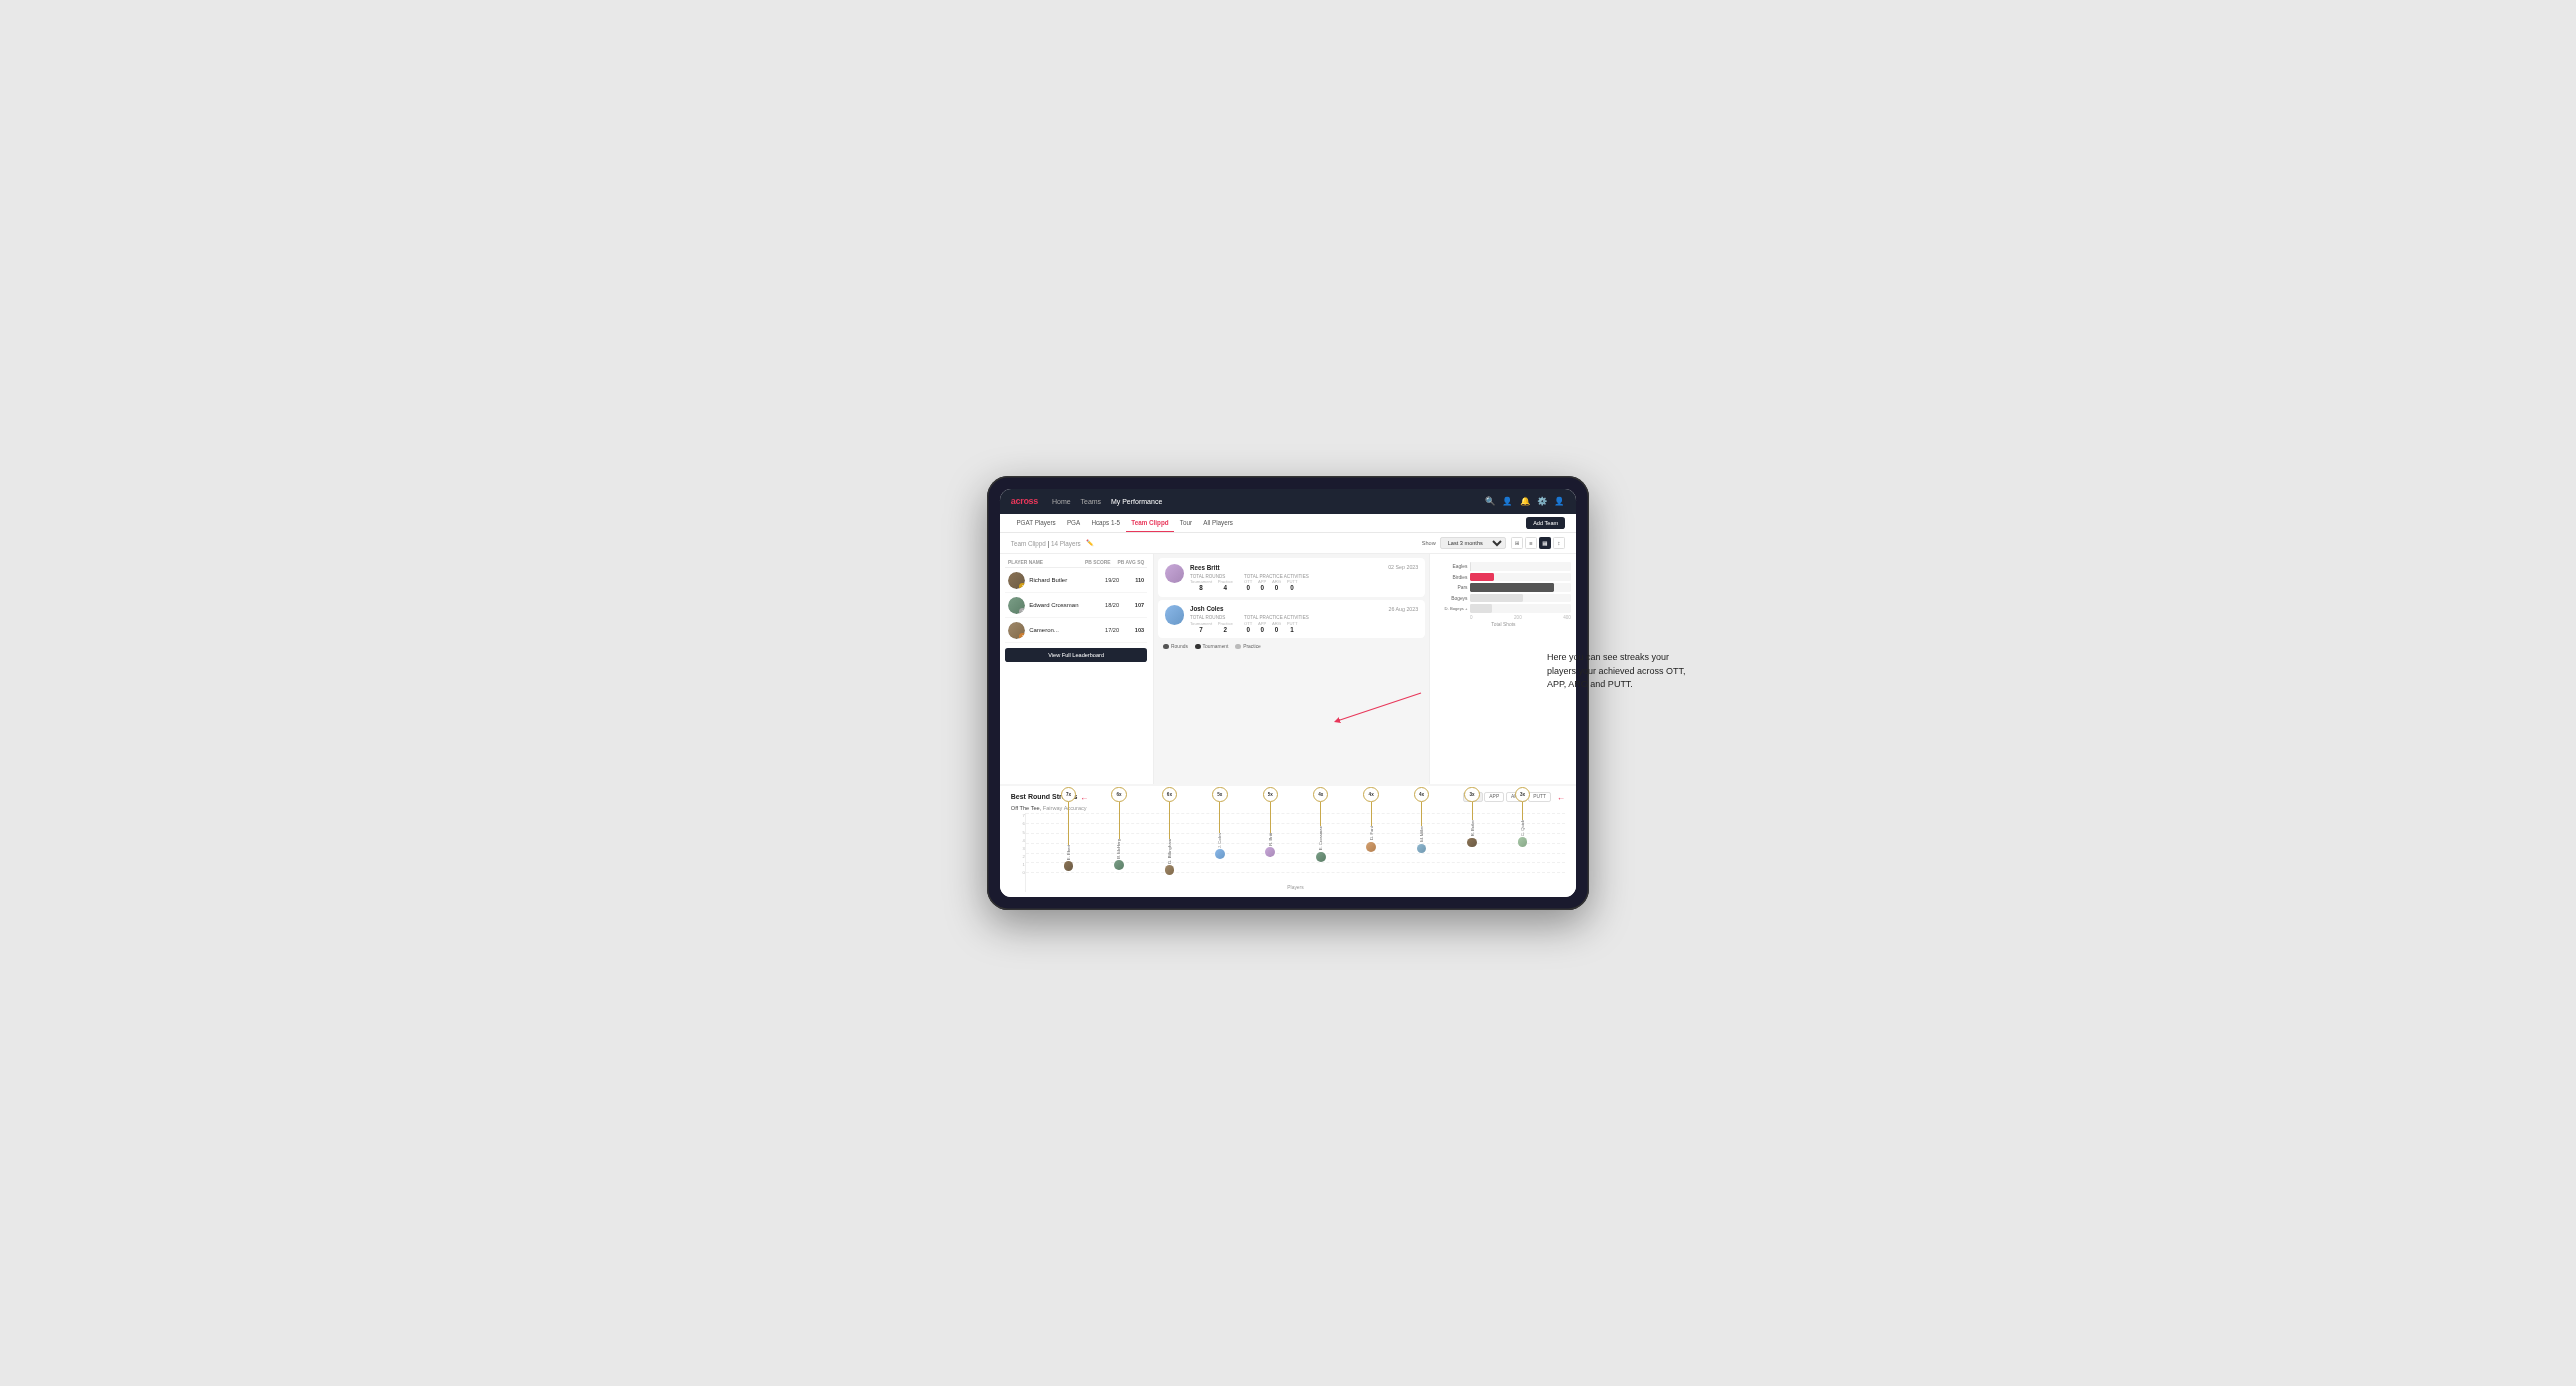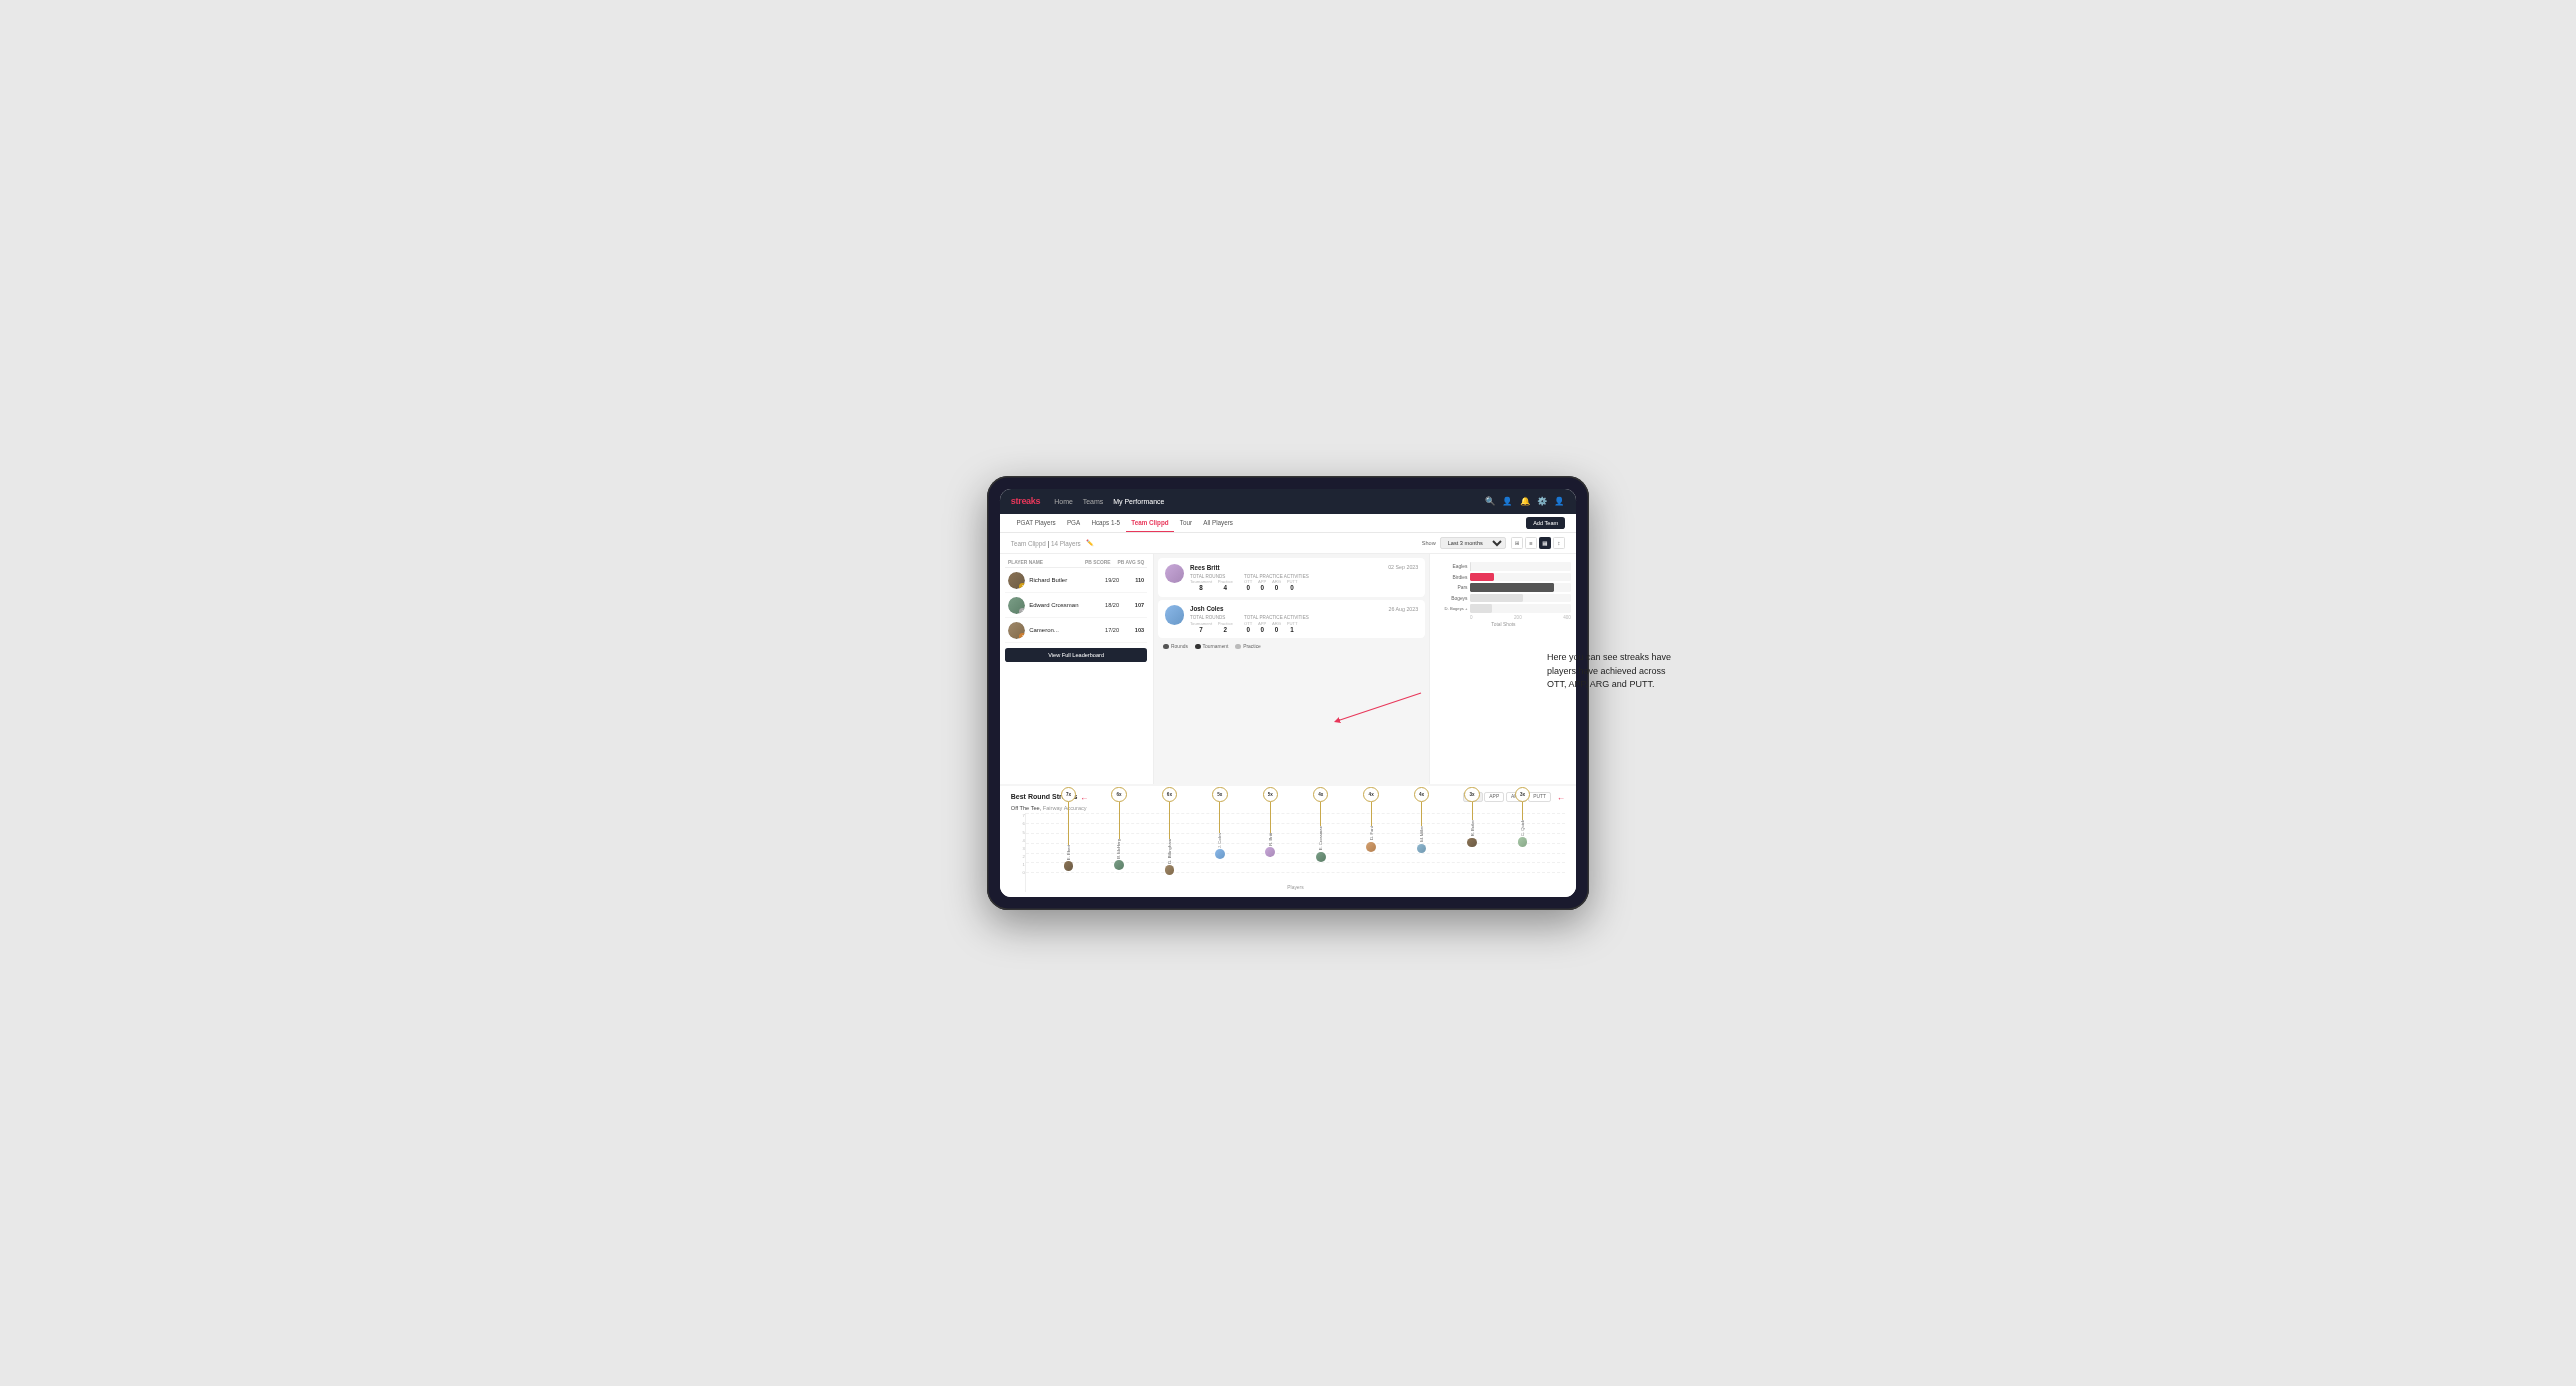--- a/index.html
+++ b/index.html
@@ -417,21 +417,21 @@
       font-weight: 600;
     }
   </style>
 </head>
 <body>
 
 <div class="tablet-frame">
   <div class="tablet-screen">
 
     <div class="navbar">
-      <div class="logo">streaks</div>
+      <div class="logo">across</div>
       <div class="nav-links">
         <span class="nav-link">Home</span>
         <span class="nav-link">Teams</span>
         <span class="nav-link active">My Performance</span>
       </div>
       <div class="nav-icons">
         <span class="nav-icon">🔍</span>
         <span class="nav-icon">👤</span>
         <span class="nav-icon">🔔</span>
         <span class="nav-icon">⚙️</span>
@@ -799,21 +799,21 @@
           <div style="position:absolute;bottom:1.4px;left:0;right:0;text-align:center;font-size:4.9px;color:#999;">Players</div>
         </div>
       </div>
 
     </div>
 
   </div>
 </div>
 
 <div style="position:fixed;right:calc(50% - 399px);top:calc(50% - 42px);width:140px;">
-  <p style="font-size:9px;color:#222;line-height:1.5;">Here you can see streaks have players have achieved across OTT, APP, ARG and PUTT.</p>
+  <p style="font-size:9px;color:#222;line-height:1.5;">Here you can see streaks your players your achieved across OTT, APP, ARG and PUTT.</p>
 
   <svg style="position:absolute;left:-126px;top:42px;width:140px;height:56px;overflow:visible;" viewBox="0 0 200 80" width="140" height="56">
     <line x1="0" y1="0" x2="-120" y2="40" stroke="#e8375a" stroke-width="1.5" marker-end="url(#arrow)"></line>
     <defs>
       <marker id="arrow" markerWidth="6" markerHeight="6" refX="3" refY="3" orient="auto">
         <path d="M0,0 L0,6 L6,3 z" fill="#e8375a"></path>
       </marker>
     </defs>
   </svg>
 </div>

